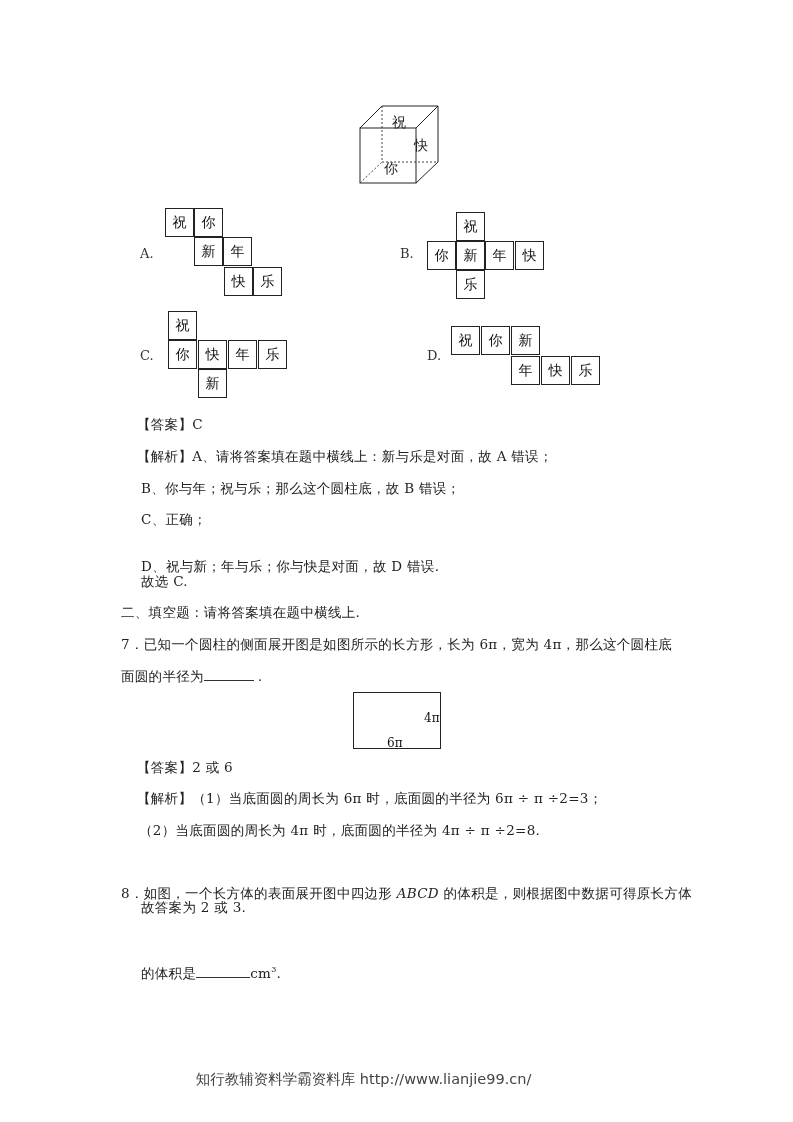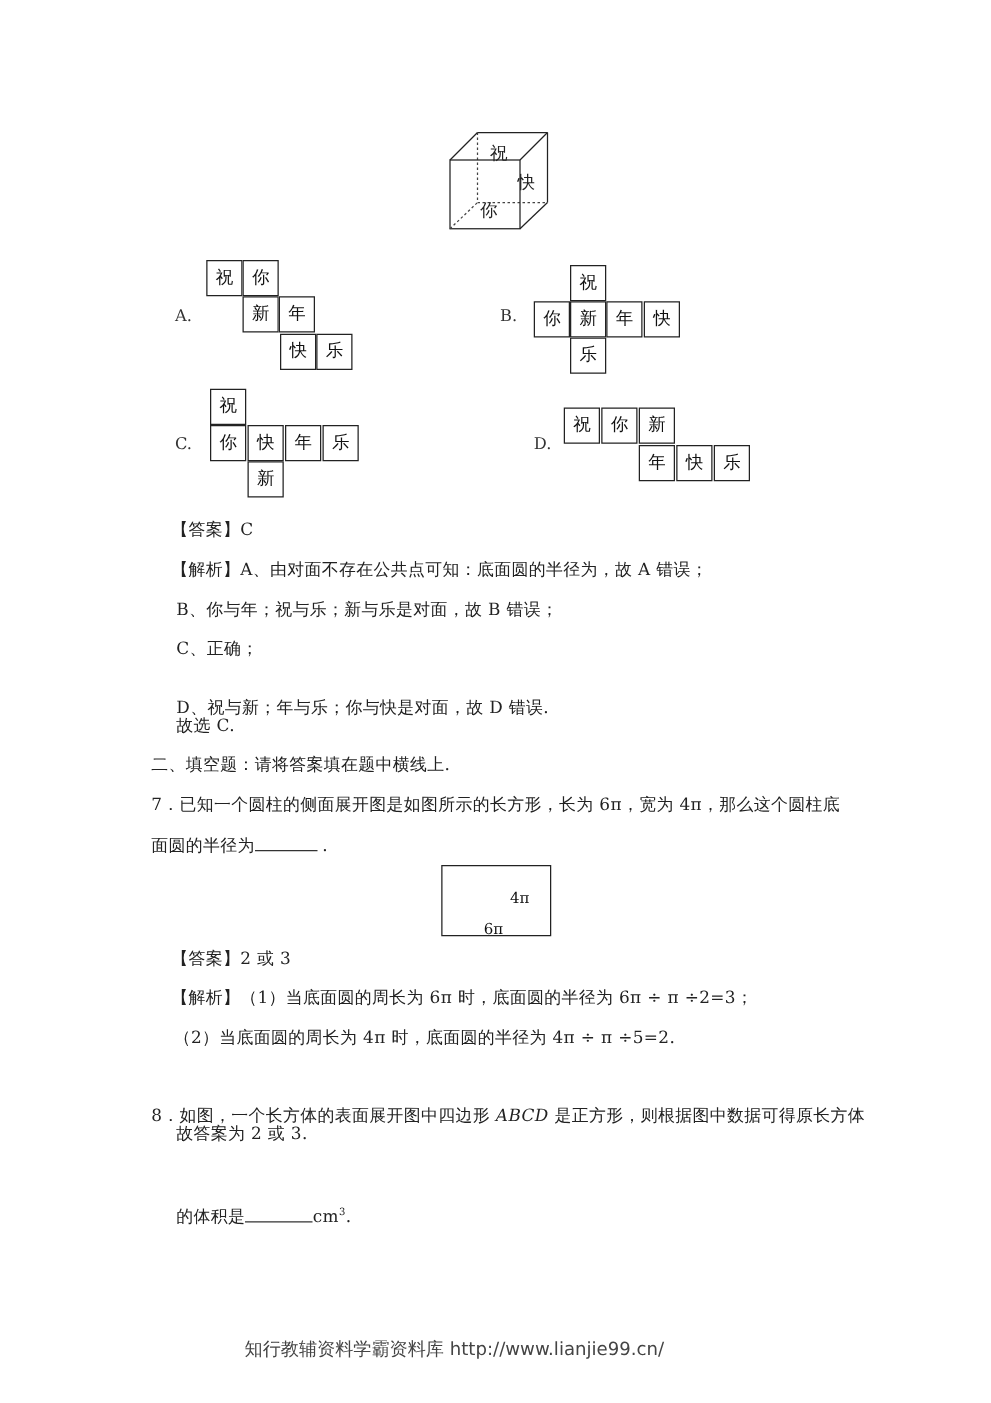--- a/index.html
+++ b/index.html
@@ -72,42 +72,42 @@
   <span class="opt-label" style="left:427px;top:348px">D.</span>
   <div class="cell" style="left:451px;top:326px">祝</div>
   <div class="cell" style="left:481px;top:326px">你</div>
   <div class="cell" style="left:511px;top:326px">新</div>
   <div class="cell" style="left:511px;top:356px">年</div>
   <div class="cell" style="left:541px;top:356px">快</div>
   <div class="cell" style="left:571px;top:356px">乐</div>
 </div>
 
 <div class="line" style="left:137px;top:415px">【答案】C</div>
-<div class="line" style="left:137px;top:447px">【解析】A、由对面不存在公共点可知：底面圆的半径为，故 A 错误；</div>
-<div class="line" style="left:141px;top:479px">B、你与年；祝与乐；新与乐是对面，故 B 错误；</div>
+<div class="line" style="left:137px;top:447px">【解析】A、请将答案填在题中横线上：新与乐是对面，故 A 错误；</div>
+<div class="line" style="left:141px;top:479px">B、你与年；祝与乐；那么这个圆柱底，故 B 错误；</div>
 <div class="line" style="left:141px;top:510px">C、正确；</div>
 <div class="line" style="left:141px;top:557px">D、祝与新；年与乐；你与快是对面，故 D 错误.</div>
 <div class="line" style="left:141px;top:572px">故选 C.</div>
 
 <div class="line" style="left:121px;top:603px">二、填空题：请将答案填在题中横线上.</div>
 
 <div class="line" style="left:121px;top:635px">7．已知一个圆柱的侧面展开图是如图所示的长方形，长为 6π，宽为 4π，那么这个圆柱底</div>
 <div class="line" style="left:121px;top:666px">
   <span>面圆的半径为</span><span class="blank" style="width:50px"></span><span style="margin-left:4px">.</span>
 </div>
 
 <div class="rect"></div>
-<span class="rect-label" style="left:408px;top:711px">4π</span>
+<span class="rect-label" style="left:424px;top:711px">4π</span>
 <span class="rect-label" style="left:387px;top:736px">6π</span>
 
-<div class="line" style="left:137px;top:758px">【答案】2 或 3</div>
+<div class="line" style="left:137px;top:758px">【答案】2 或 6</div>
 <div class="line" style="left:137px;top:789px">【解析】（1）当底面圆的周长为 6π 时，底面圆的半径为 6π ÷ π ÷2=3；</div>
-<div class="line" style="left:139px;top:821px">（2）当底面圆的周长为 4π 时，底面圆的半径为 4π ÷ π ÷5=2.</div>
+<div class="line" style="left:139px;top:821px">（2）当底面圆的周长为 4π 时，底面圆的半径为 4π ÷ π ÷2=8.</div>
 <div class="line" style="left:141px;top:898px">故答案为 2 或 3.</div>
 
 <div class="line" style="left:121px;top:884px">
-  <span>8．如图，一个长方体的表面展开图中四边形 </span><i>ABCD</i><span> 是正方形，则根据图中数据可得原长方体</span>
+  <span>8．如图，一个长方体的表面展开图中四边形 </span><i>ABCD</i><span> 的体积是，则根据图中数据可得原长方体</span>
 </div>
 <div class="line" style="left:141px;top:961px">
   <span>的体积是</span><span class="blank" style="width:54px"></span><span>cm</span><sup>3</sup><span>.</span>
 </div>
 
 <div class="footer">知行教辅资料学霸资料库 http://www.lianjie99.cn/</div>
 
 </body></html>

